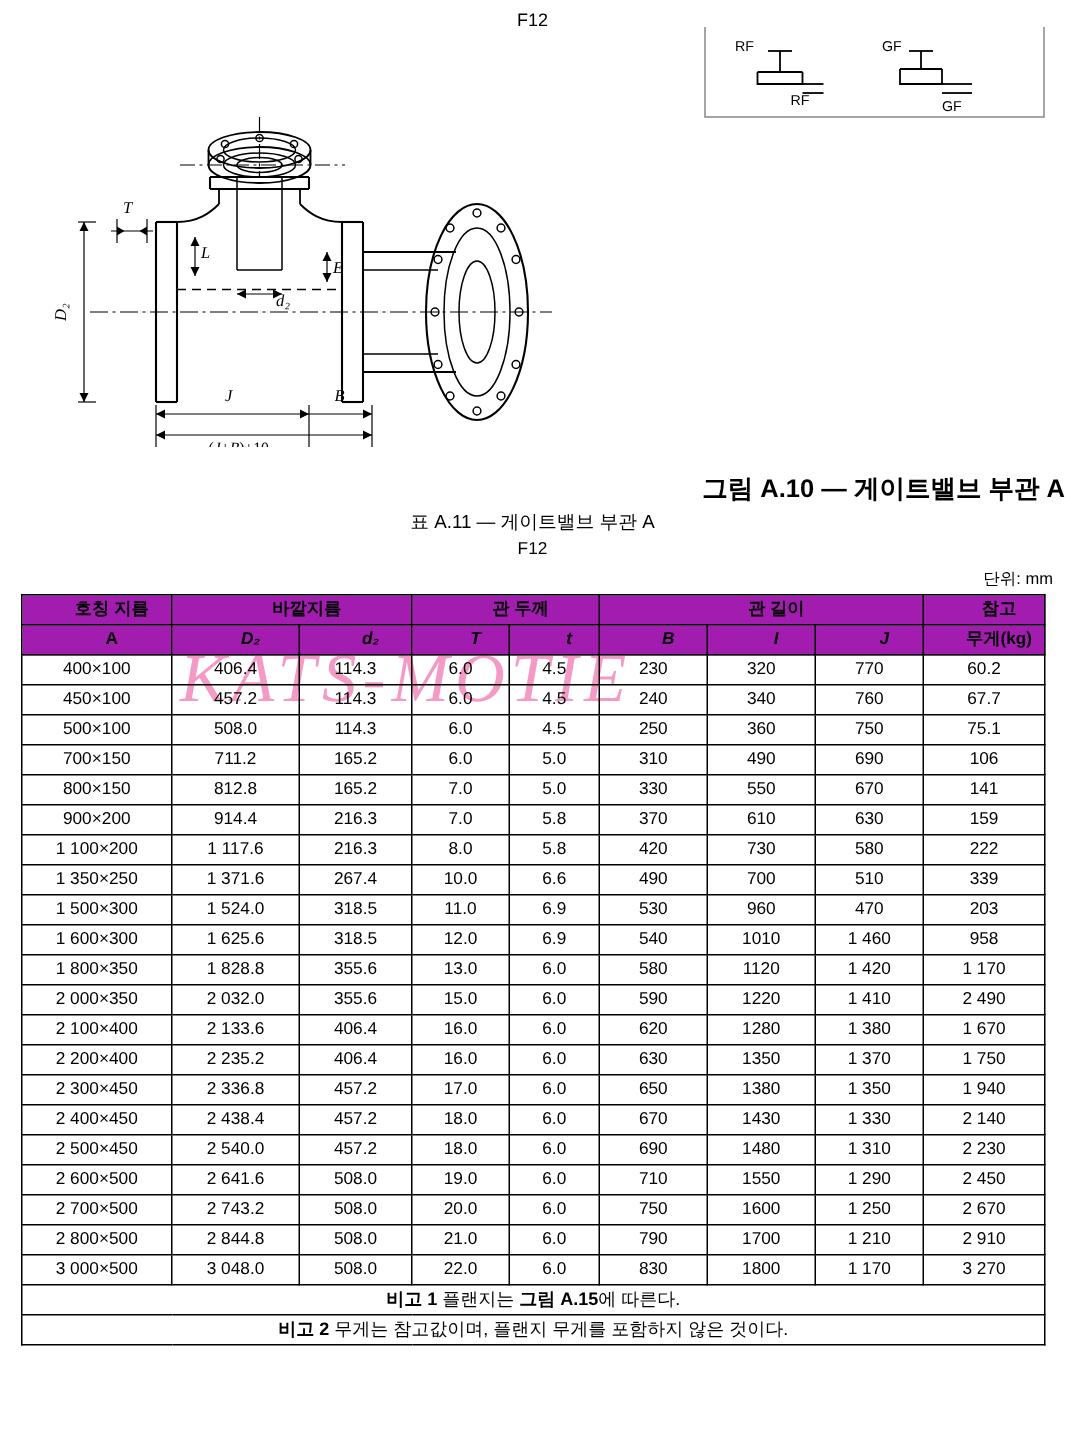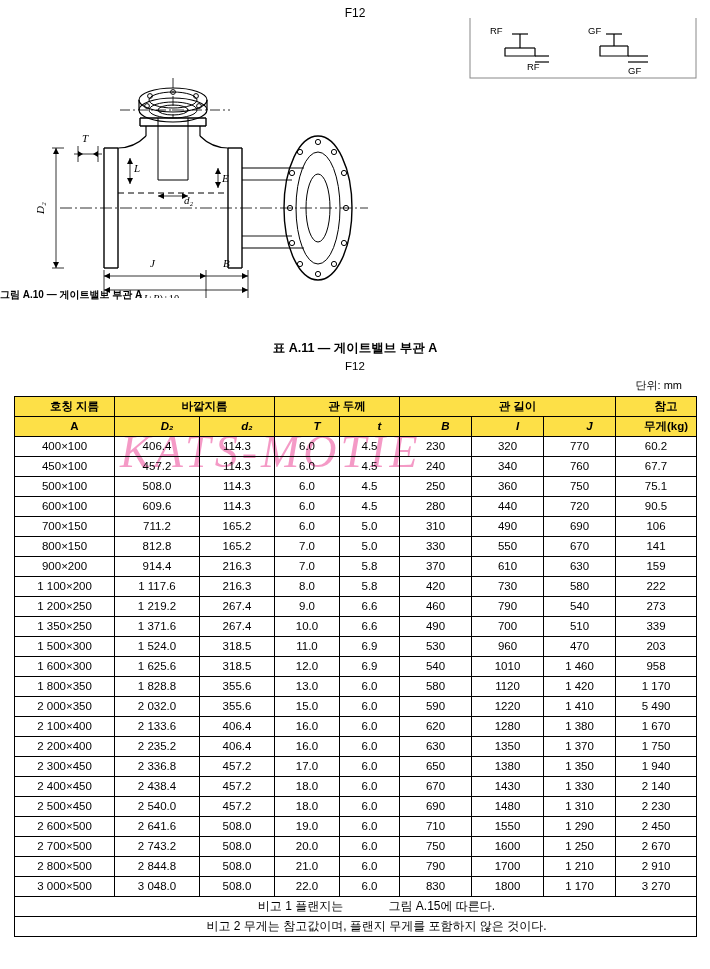--- a/index.html
+++ b/index.html
@@ -36,46 +36,46 @@
     top: 18px;
     width: 710px;
     height: 280px;
   }
   .fig-svg { display: block; }
 
   
   .fig-caption {
     position: absolute;
     left: 0;
-    top: 288px;
-    width: 710px;
-    text-align: left;
-    font-size: 10px;
+    top: 314px;
+    width: 710px;
+    text-align: right;
+    font-size: 17px;
     font-weight: bold;
   }
   .tbl-caption {
     position: absolute;
     left: 0;
     top: 340px;
     width: 710px;
     text-align: center;
     font-size: 12.5px;
-    font-weight: bold;
+    font-weight: normal;
   }
   .tbl-sub {
     position: absolute;
     left: 0;
     top: 360px;
     width: 710px;
     text-align: center;
     font-size: 11.5px;
   }
   .unit-note {
     position: absolute;
-    right: 28px;
+    right: 8px;
     top: 378px;
     font-size: 11px;
   }
 
   
   .table-wrap {
     position: absolute;
     left: 14px;
     top: 396px;
     width: 682px;
@@ -90,39 +90,39 @@
     border: 1px solid #000;
     text-align: center;
     padding: 0;
     height: 19px;
     line-height: 19px;
     white-space: nowrap;
   }
   table.main thead th {
     font-weight: bold;
     font-size: 11.5px;
-    background: #fde047;
+    background: #a21caf;
     padding-left: 20px;
   }
   table.main thead tr.sub th {
     font-style: italic;
     font-weight: bold;
     font-size: 11.5px;
   }
   table.main thead tr.sub th.nonital {
     font-style: normal;
   }
   .notes td {
     text-align: left;
     padding: 2px 6px;
     height: 21px;
     line-height: 17px;
     font-size: 12px;
   }
-  .notes b { font-weight: normal; margin-left: 42px; }
+  .notes b { font-weight: bold; }
   
   .watermark {
     position: absolute;
     left: 120px;
     top: 425px;
     font-size: 46px;
     font-family: "Liberation Serif", serif;
     font-style: italic;
     color: #ec4899;
     opacity: 0.55;
@@ -358,31 +358,20 @@
             <td>508.0</td>
             <td>114.3</td>
             <td>6.0</td>
             <td>4.5</td>
             <td>250</td>
             <td>360</td>
             <td>750</td>
             <td>75.1</td>
           </tr>
           <tr>
-            <td>600×100</td>
-            <td>609.6</td>
-            <td>114.3</td>
-            <td>6.0</td>
-            <td>4.5</td>
-            <td>280</td>
-            <td>440</td>
-            <td>720</td>
-            <td>90.5</td>
-          </tr>
-          <tr>
             <td>700×150</td>
             <td>711.2</td>
             <td>165.2</td>
             <td>6.0</td>
             <td>5.0</td>
             <td>310</td>
             <td>490</td>
             <td>690</td>
             <td>106</td>
           </tr>
@@ -413,31 +402,20 @@
             <td>1 117.6</td>
             <td>216.3</td>
             <td>8.0</td>
             <td>5.8</td>
             <td>420</td>
             <td>730</td>
             <td>580</td>
             <td>222</td>
           </tr>
           <tr>
-            <td>1 200×250</td>
-            <td>1 219.2</td>
-            <td>267.4</td>
-            <td>9.0</td>
-            <td>6.6</td>
-            <td>460</td>
-            <td>790</td>
-            <td>540</td>
-            <td>273</td>
-          </tr>
-          <tr>
             <td>1 350×250</td>
             <td>1 371.6</td>
             <td>267.4</td>
             <td>10.0</td>
             <td>6.6</td>
             <td>490</td>
             <td>700</td>
             <td>510</td>
             <td>339</td>
           </tr>
@@ -476,21 +454,21 @@
           </tr>
           <tr>
             <td>2 000×350</td>
             <td>2 032.0</td>
             <td>355.6</td>
             <td>15.0</td>
             <td>6.0</td>
             <td>590</td>
             <td>1220</td>
             <td>1 410</td>
-            <td>5 490</td>
+            <td>2 490</td>
           </tr>
           <tr>
             <td>2 100×400</td>
             <td>2 133.6</td>
             <td>406.4</td>
             <td>16.0</td>
             <td>6.0</td>
             <td>620</td>
             <td>1280</td>
             <td>1 380</td>

